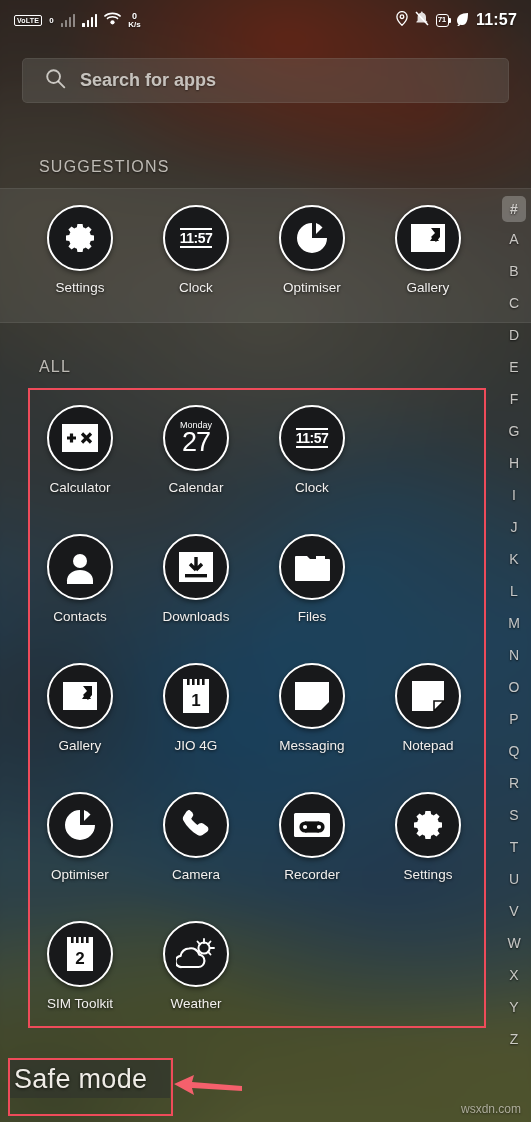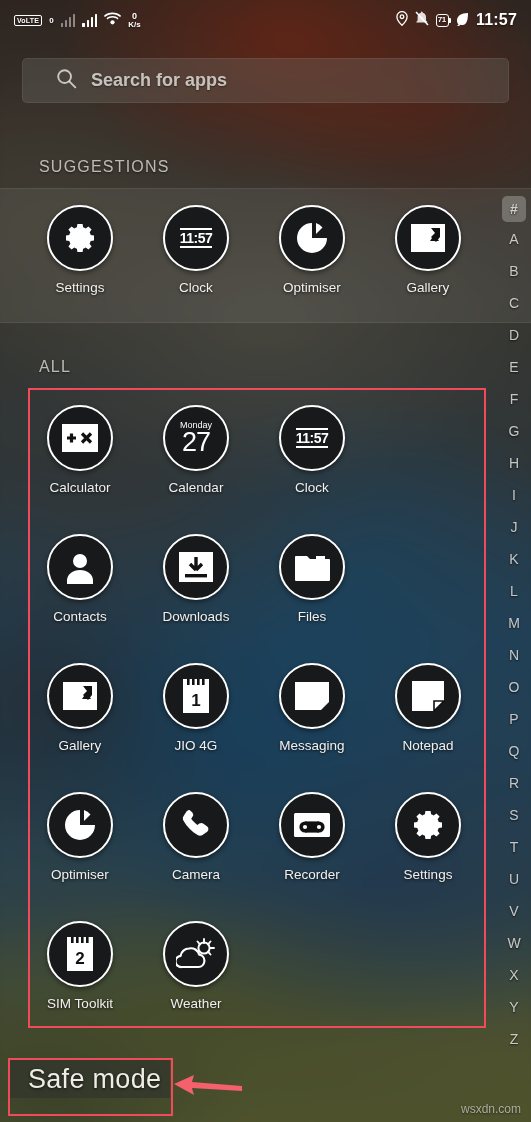--- a/index.html
+++ b/index.html
@@ -66,21 +66,21 @@
     content:''; position:absolute; right:-3px; top:3.5px;
     width:2px; height:5px; background:#fff; border-radius:0 1px 1px 0;
   }
   .clock-txt{ font-size:16px; font-weight:bold; letter-spacing:.2px; }
 
   
   #search-bar{
     position:absolute; top:58px; left:22px; width:487px; height:45px;
     background:rgba(120,118,112,.30);
     border-radius:5px;
-    display:flex; align-items:center; gap:14px; padding:0 34px;
+    display:flex; align-items:center; gap:14px; padding:0 23px;
     box-shadow:inset 0 0 0 1px rgba(255,255,255,.07);
     backdrop-filter:blur(2px);
   }
   #search-bar .ph{
     color:rgba(235,232,228,.80); font-size:18px; font-weight:bold;
     text-shadow:0 1px 2px rgba(0,0,0,.45);
   }
 
   
   .section-label{
@@ -160,21 +160,21 @@
   .annot-box{
     position:absolute; border:2px solid #ef4b5a; pointer-events:none;
   }
   #annot-grid{ left:28px; top:388px; width:458px; height:640px; }
   #annot-safe{ left:8px; top:1058px; width:165px; height:58px; }
 
   #safe-mode{
     position:absolute; left:10px; top:1060px;
     width:160px; height:38px;
     background:rgba(48,52,44,.72);
-    display:flex; align-items:center; padding-left:18px;
+    display:flex; align-items:center; padding-left:4px;
   }
   #safe-mode span{
     color:#efece6; font-size:27px; letter-spacing:.3px;
     text-shadow:0 1px 3px rgba(0,0,0,.7);
   }
   #annot-arrow{ position:absolute; left:172px; top:1070px; }
 
   #watermark{
     position:absolute; right:10px; bottom:6px;
     color:rgba(215,212,200,.72); font-size:12px;

